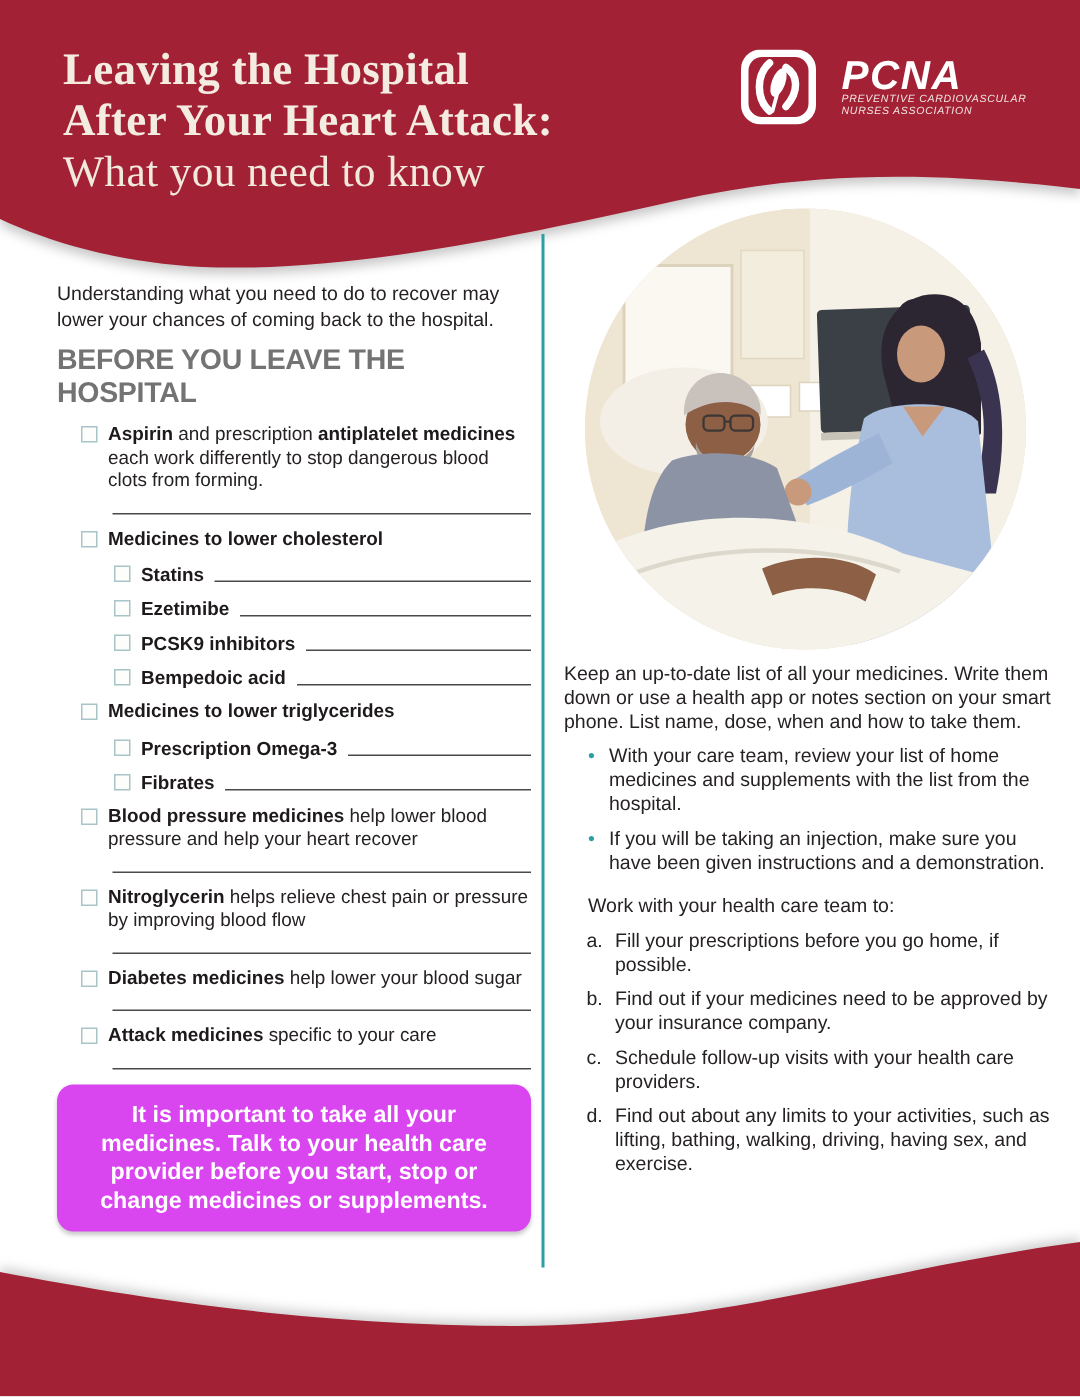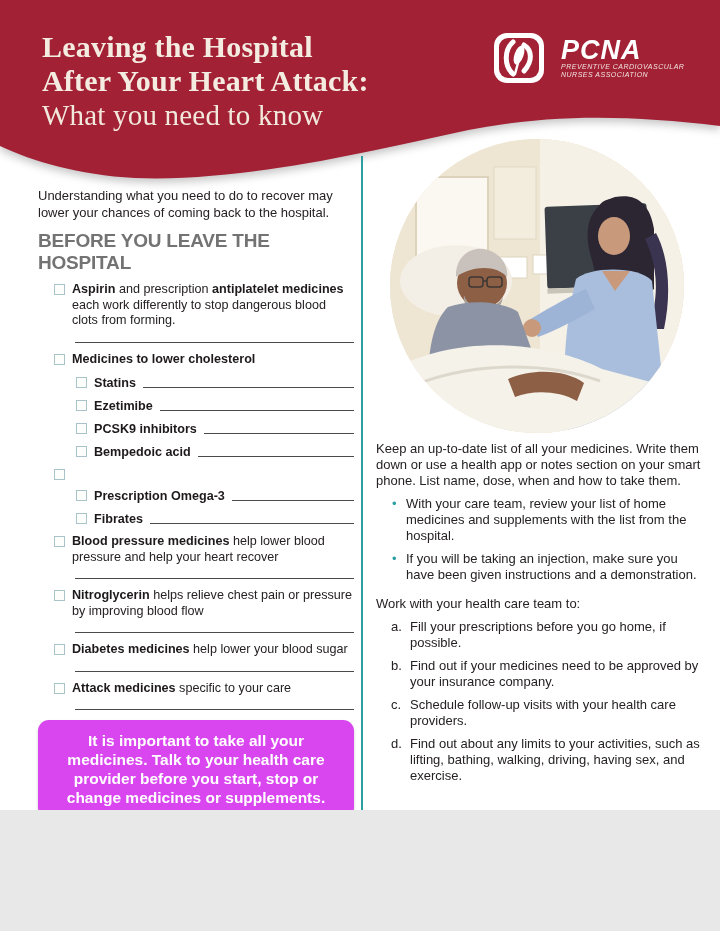--- a/index.html
+++ b/index.html
@@ -1,17 +1,17 @@
 <!DOCTYPE html>
 <html><head>
 <meta charset="utf-8">
 <style>
   html,body{margin:0;padding:0;background:#e8e8e8;}
   .page{
-    position:relative;width:720px;height:810px;margin:0 auto;background:#ffffff;
+    position:relative;width:720px;height:931px;margin:0 auto;background:#ffffff;
     overflow:hidden;font-family:"Liberation Sans",sans-serif;color:#262223;
   }
   
   .header-wave-svg{position:absolute;top:0;left:0;filter:drop-shadow(0 4px 4px rgba(110,110,110,.4));}
   .title-block{position:absolute;left:42px;top:30px;}
   .title-line{font-family:"Liberation Serif",serif;font-weight:bold;font-size:30px;line-height:34px;color:#f4ece1;letter-spacing:.2px;}
   .title-line.light{font-weight:normal;font-size:29px;color:#f2e9dd;}
   .logo{position:absolute;left:494px;top:33px;display:flex;align-items:center;gap:17px;font-style:italic;}
   .logo-text .logo-name{font-size:27px;font-weight:bold;color:#ffffff;letter-spacing:1px;line-height:26px;}
   .logo-text .logo-tag{font-size:7px;color:#f0e4e0;letter-spacing:.5px;line-height:8.5px;}
@@ -43,21 +43,21 @@
   .photo{
     position:absolute;left:384px;top:133px;width:306px;height:306px;border-radius:50%;
     border:6px solid #ffffff;box-sizing:border-box;overflow:hidden;background:#efe7d6;
   }
   
   .right-col{position:absolute;left:376px;top:441px;width:331px;font-size:13px;line-height:16px;}
   .rpara{margin:0;}
   .bullet{display:flex;margin-top:7px;}
   .dot{flex:0 0 14px;margin-left:16px;color:#2aa0a4;font-size:13px;line-height:16px;}
   .bullet-text{flex:1;}
-  .team-heading{margin:13px 0 0 0;}
+  .team-heading{margin:13px 0 0 16px;}
   .team-item{display:flex;margin-top:7px;}
   .tlabel{flex:0 0 19px;margin-left:15px;}
   .ttext{flex:1;}
   
   .footer-wave-svg{position:absolute;left:0;top:821px;filter:drop-shadow(0 -3px 4px rgba(110,110,110,.35));}
 </style>
 </head>
 <body>
 
 <div class="page">
@@ -154,20 +154,21 @@
           <b class="sub-label">PCSK9 inhibitors</b>
           <span class="fill-line"></span>
         </div>
         <div class="sub-item">
           <span class="checkbox"></span>
           <b class="sub-label">Bempedoic acid</b>
           <span class="fill-line"></span>
         </div>
         <div class="check-item">
           <span class="checkbox"></span>
+          <span class="check-text"><b>Medicines to lower triglycerides</b></span>
         </div>
         <div class="sub-item">
           <span class="checkbox"></span>
           <b class="sub-label">Prescription Omega-3</b>
           <span class="fill-line"></span>
         </div>
         <div class="sub-item">
           <span class="checkbox"></span>
           <b class="sub-label">Fibrates</b>
           <span class="fill-line"></span>

